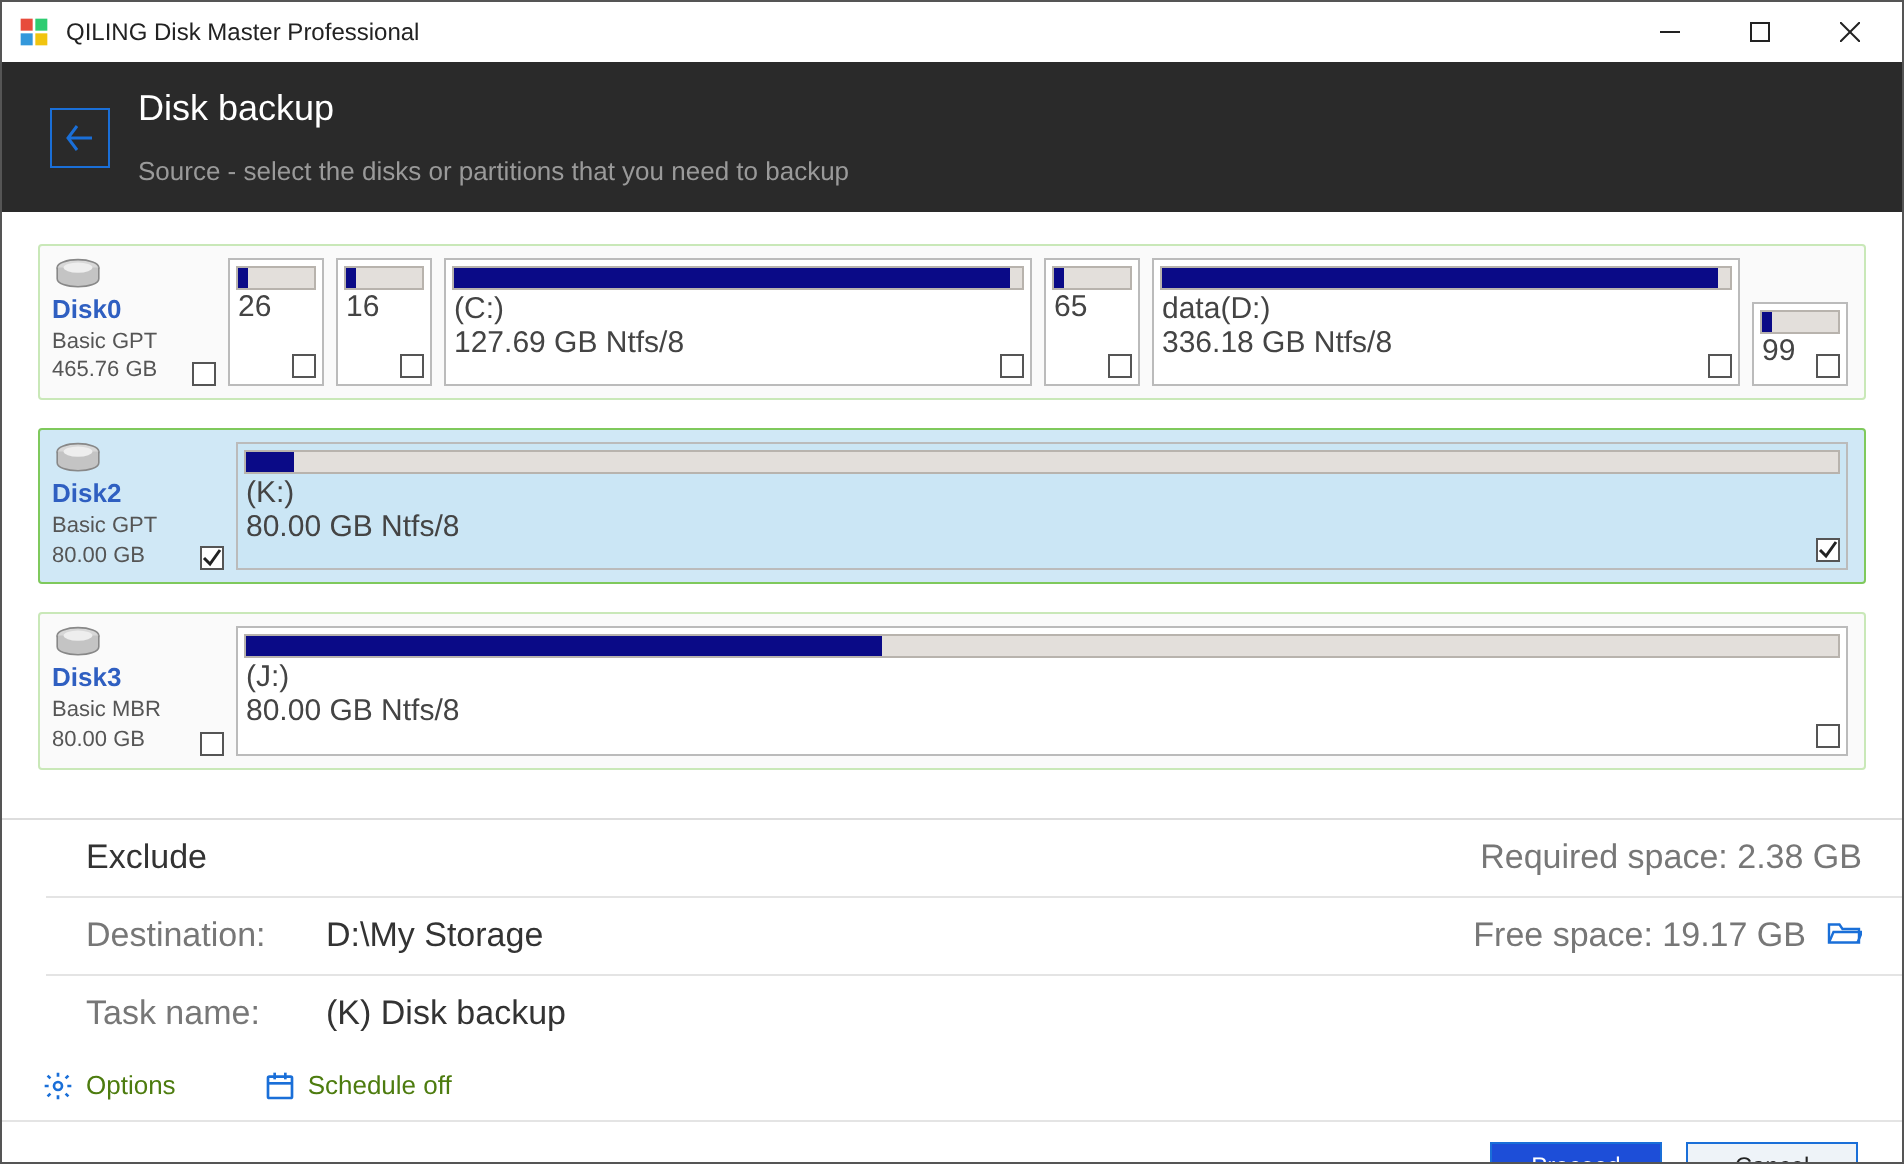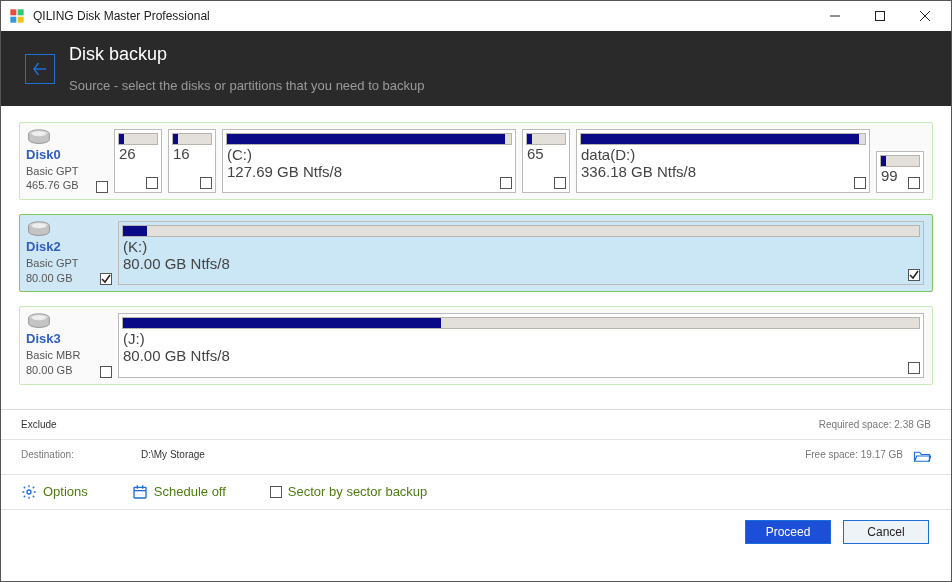--- a/index.html
+++ b/index.html
@@ -30,21 +30,21 @@
 .part .bar .fill { position: absolute; left: 0; top: 0; bottom: 0; background: #0a0a87; }
 .part .plabel { padding: 1px 4px 0 4px; white-space: nowrap; }
 .part .pdesc { padding: 0 4px 2px 4px; white-space: nowrap; }
 .part .chk { position: absolute; right: 3px; bottom: 3px; }
 
 .chk { width: 12px; height: 12px; border: 1px solid #555; display: inline-flex; align-items: center; justify-content: center; background:#fff; cursor: pointer; }
 .chk.checked svg { display:block; }
 .chk svg { display:none; }
 
 .form-rows { border-top: 1px solid #ddd; }
-.frow { display: flex; align-items: flex-start; padding: 9px 20px; border-bottom: 1px solid #e4e4e4; font-size: 10px; color: #444; }
+.frow { display: flex; align-items: flex-start; padding: 9px 20px; border-bottom: 1px solid #e4e4e4; font-size: 17px; color: #444; margin-left: 22px; }
 .frow .flabel { width: 120px; color: #777; }
 .frow .fval { flex: 1; color: #333; }
 .frow .fright { color: #777; margin-left: auto; }
 .frow .ricon { margin-left: 10px; color: #1a6fd8; cursor: pointer; }
 .frow.noborder { border-bottom: none; }
 
 .options-bar { display: flex; align-items: center; padding: 9px 20px; font-size: 13px; color: #4d7c0f; gap: 44px; border-bottom: 1px solid #e4e4e4; text-align: center; }
 .opt { display: flex; align-items: center; gap: 6px; cursor: pointer; }
 
 .footer { display: flex; justify-content: flex-end; gap: 12px; padding: 10px 22px; }
@@ -219,41 +219,41 @@
     <span class="flabel">Destination:</span>
     <span class="fval">D:\My Storage</span>
     <span class="fright">Free space: 19.17 GB</span>
     <span class="ricon">
       <svg width="18" height="14" viewBox="0 0 24 18" fill="none" stroke="#1a6fd8" stroke-width="1.6">
           <path d="M2 4h7l2 3h11v9H2z"></path>
           <path d="M2 16l3-7h19l-3 7"></path>
         </svg>
     </span>
   </div>
+  <div class="frow noborder">
+    <span class="flabel">Task name:</span>
+    <span class="fval">(K) Disk backup</span>
+  </div>
 </div>
 
 <div class="options-bar">
   <div class="opt">
     <svg width="16" height="16" viewBox="0 0 24 24" fill="none" stroke="#1a6fd8" stroke-width="2">
         <circle cx="12" cy="12" r="3"></circle>
         <path d="M12 2v3M12 19v3M4.2 4.2l2.1 2.1M17.7 17.7l2.1 2.1M2 12h3M19 12h3M4.2 19.8l2.1-2.1M17.7 6.3l2.1-2.1"></path>
       </svg>
     <span>Options</span>
   </div>
   <div class="opt">
     <svg width="16" height="16" viewBox="0 0 24 24" fill="none" stroke="#1a6fd8" stroke-width="2">
         <rect x="3" y="5" width="18" height="16" rx="1"></rect>
         <line x1="3" y1="10" x2="21" y2="10"></line>
         <line x1="8" y1="2" x2="8" y2="7"></line>
         <line x1="16" y1="2" x2="16" y2="7"></line>
       </svg>
     <span>Schedule off</span>
   </div>
-  <div class="opt">
-    <span class="chk"></span>
-    <span>Sector by sector backup</span>
-  </div>
 </div>
 
 <div class="footer">
   <div class="btn primary">Proceed</div>
   <div class="btn secondary">Cancel</div>
 </div>
 
 </body></html>

